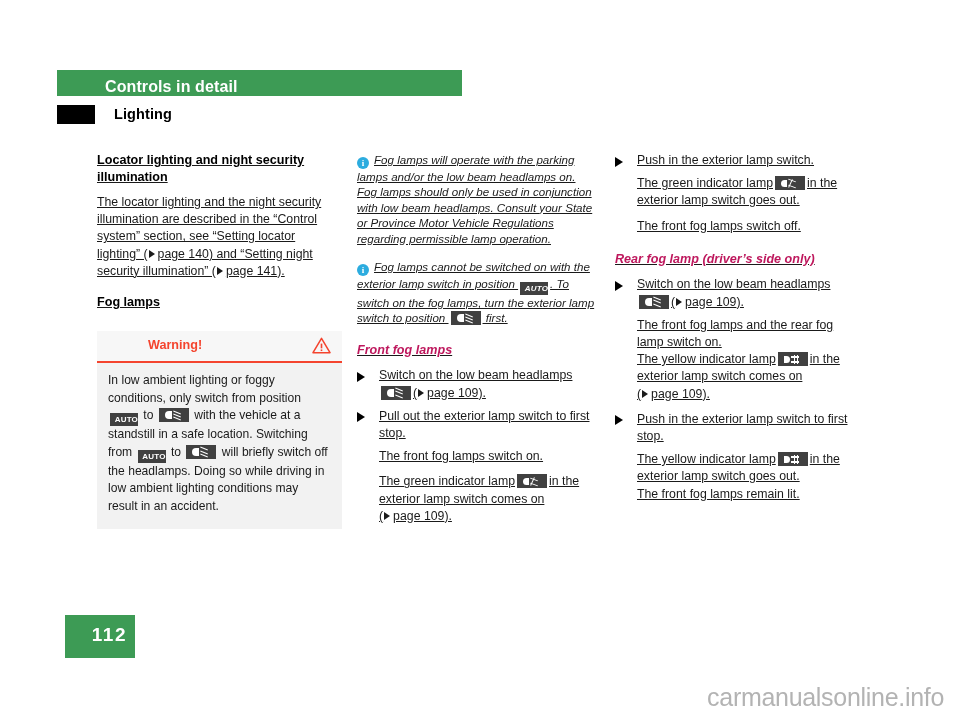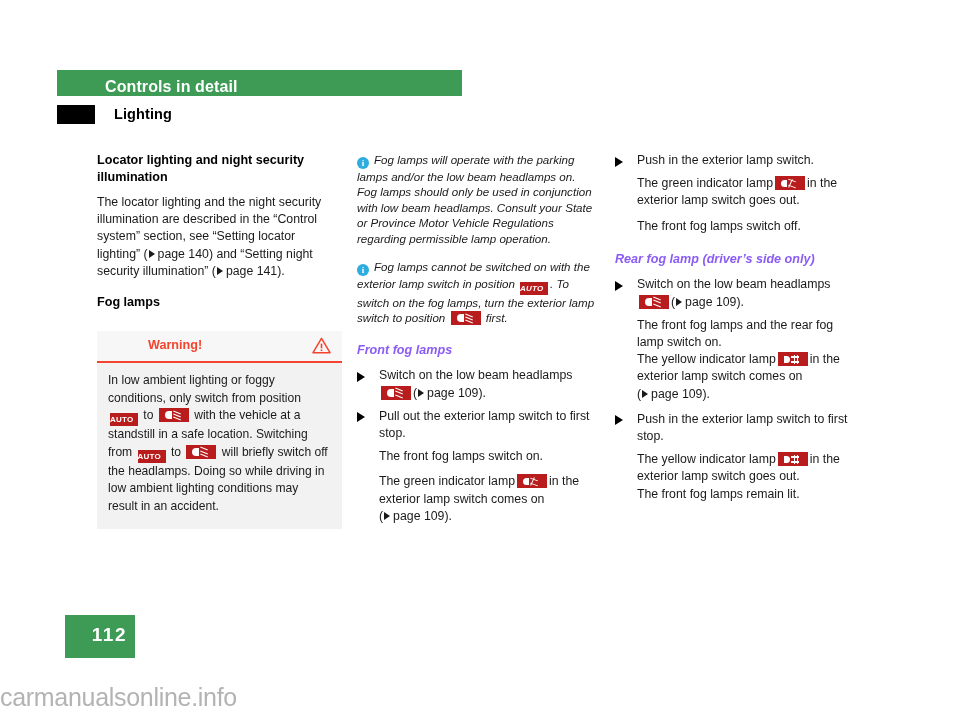--- a/index.html
+++ b/index.html
@@ -51,39 +51,40 @@
     letter-spacing: 0.1px;
   }
 
   
   .col {
     position: absolute;
     top: 152px;
     font-size: 12.3px;
     line-height: 17.2px;
     color: #1a1a1a;
+    text-decoration: underline;
   }
   .col-1 { left: 97px;  width: 240px; }
   .col-2 { left: 357px; width: 240px; }
   .col-3 { left: 615px; width: 245px; }
 
   h3.sub {
     margin: 0 0 9px 0;
     font-size: 12.6px;
     line-height: 16.5px;
     font-weight: bold;
     color: #000;
   }
   h3.sub-italic {
     margin: 16px 0 9px 0;
     font-size: 12.6px;
     line-height: 16.5px;
     font-weight: bold;
     font-style: italic;
-    color: #8b5cf6;
+    color: #be185d;
   }
   p.body {
     margin: 0 0 14px 0;
   }
   p.note {
     margin: 0 0 13px 0;
     font-style: italic;
     font-size: 11.6px;
     line-height: 15.4px;
   }
@@ -118,25 +119,25 @@
     border-left: 6px solid #1a1a1a;
     border-top: 4px solid transparent;
     border-bottom: 4px solid transparent;
     vertical-align: 0px;
     margin: 0 3px 0 1px;
   }
 
   
   .sym {
     display: inline-block;
-    background: #b91c1c;
+    background: #404040;
     color: #ffffff;
     vertical-align: -3px;
     margin: 0 2px;
-    text-align: left;
+    text-align: right;
     position: relative;
   }
   .sym-auto {
     width: 28px;
     height: 13px;
     font-size: 8px;
     font-weight: bold;
     line-height: 13px;
     letter-spacing: 0.2px;
   }
@@ -306,21 +307,21 @@
     font-weight: bold;
     letter-spacing: 1.5px;
   }
 
   
   .watermark {
     position: absolute;
     left: 0;
     right: 0;
     bottom: 8px;
-    text-align: left;
+    text-align: right;
     padding-right: 16px;
     color: #b3b3b3;
     font-size: 25px;
     letter-spacing: -0.3px;
   }
 </style>
 </head>
 <body>
 
 <div class="chapter-bar">

